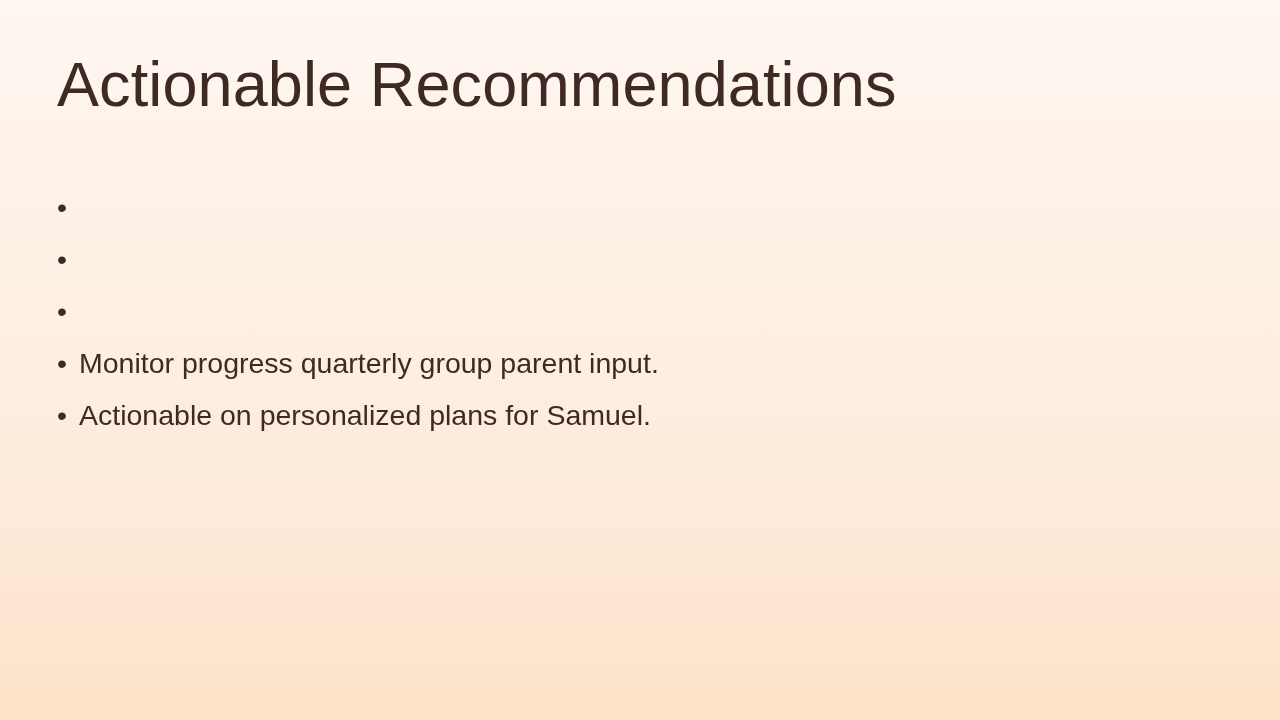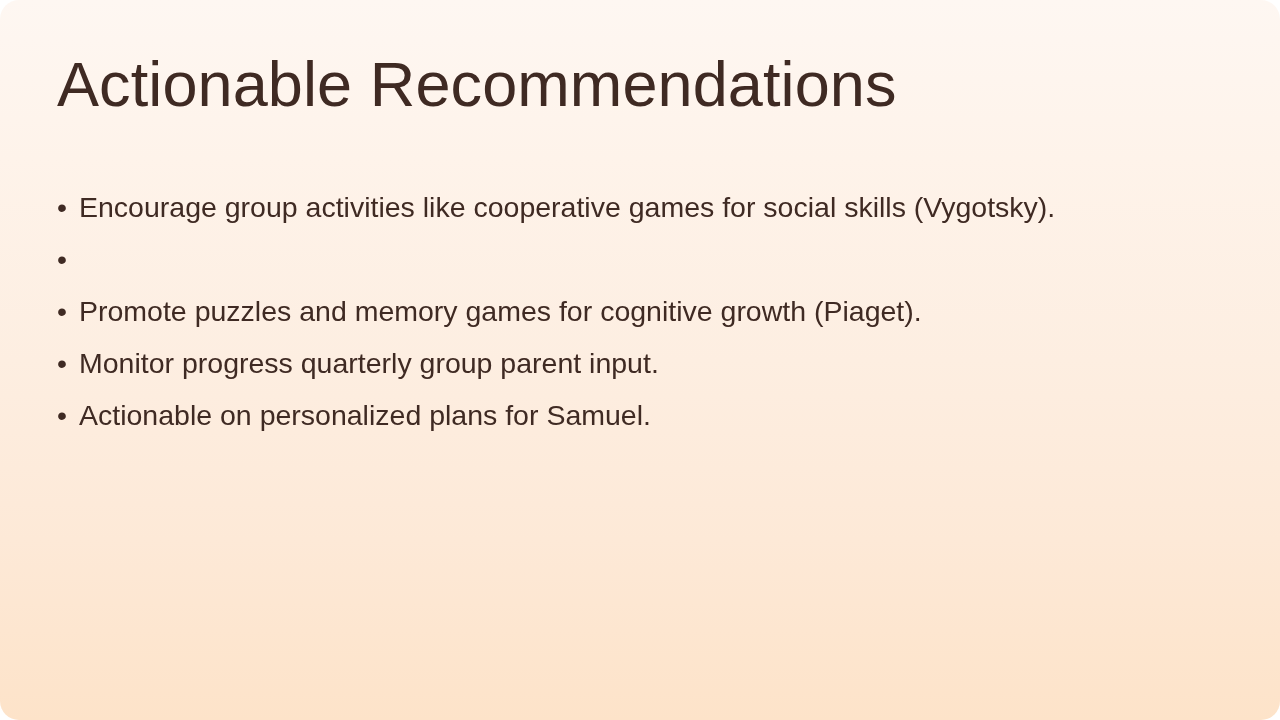--- a/index.html
+++ b/index.html
@@ -18,21 +18,20 @@
     width: 1280px;
     height: 720px;
     box-sizing: border-box;
     background: linear-gradient(to bottom,
                 #FEF7F2 0%,
                 #FEF3EA 22%,
                 #FDEEE1 50%,
                 #FDE9D7 75%,
                 #FDE3C9 100%);
     overflow: hidden;
-    border-radius: 19px;
   }
   #slide-title {
     position: absolute;
     left: 57px;
     top: 50px;
     width: 1170px;
     margin: 0;
     font-family: "Liberation Sans Narrow", "Liberation Sans", sans-serif;
     font-size: 63px;
     font-weight: 400;
@@ -75,30 +74,28 @@
 <body>
 
 <div id="slide">
 
   <h1 id="slide-title">Actionable Recommendations</h1>
 
   <ul id="bullet-list">
 
     <li class="bullet-item">
       <span class="bullet-marker">•</span>
-      <span class="bullet-text">Encourage group activities like cooperative games for social skills (Vygotsky).</span>
     </li>
 
     <li class="bullet-item">
       <span class="bullet-marker">•</span>
     </li>
 
     <li class="bullet-item">
       <span class="bullet-marker">•</span>
-      <span class="bullet-text">Promote puzzles and memory games for cognitive growth (Piaget).</span>
     </li>
 
     <li class="bullet-item">
       <span class="bullet-marker">•</span>
       <span class="bullet-text">Monitor progress quarterly group parent input.</span>
     </li>
 
     <li class="bullet-item">
       <span class="bullet-marker">•</span>
       <span class="bullet-text">Actionable on personalized plans for Samuel.</span>

